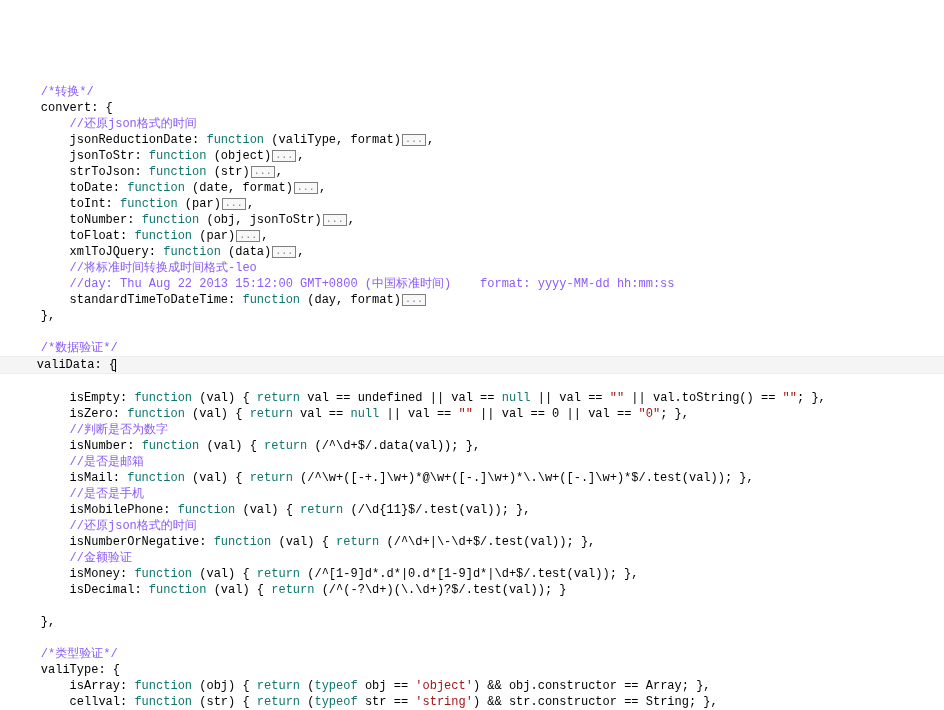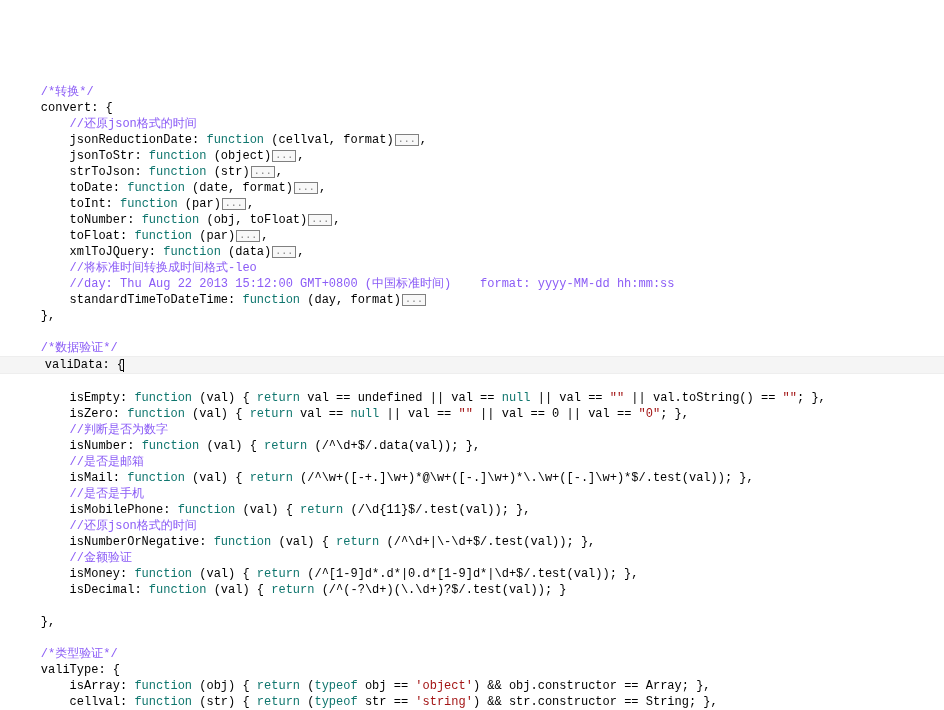--- a/index.html
+++ b/index.html
@@ -26,46 +26,46 @@
     margin: 0 1px;
     background: #f8f8f8;
     vertical-align: middle;
   }
   .cursor-line {
     background: #f5f5f5;
     border-top: 1px solid #eeeeee;
     border-bottom: 1px solid #eeeeee;
     display: block;
     margin: 0 -12px;
-    padding: 0 16px;
+    padding: 0 8px;
   }
   .cursor {
     display: inline-block;
     width: 1px;
     height: 13px;
     background: #000000;
     vertical-align: text-bottom;
     margin-left: -1px;
   }
 </style>
 </head>
 <body>
 
 
 
 <div>
 <span>    <span class="c-green">/*转换*/</span></span>
 <span>    <span class="c-black">convert: {</span></span>
 <span>        <span class="c-green">//还原json格式的时间</span></span>
-<span>        <span class="c-black">jsonReductionDate: </span><span class="c-blue">function</span><span class="c-black"> (cellval, format)</span><span class="fold">...</span><span class="c-black">,</span></span>
+<span>        <span class="c-black">jsonReductionDate: </span><span class="c-blue">function</span><span class="c-black"> (valiType, format)</span><span class="fold">...</span><span class="c-black">,</span></span>
 <span>        <span class="c-black">jsonToStr: </span><span class="c-blue">function</span><span class="c-black"> (object)</span><span class="fold">...</span><span class="c-black">,</span></span>
 <span>        <span class="c-black">strToJson: </span><span class="c-blue">function</span><span class="c-black"> (str)</span><span class="fold">...</span><span class="c-black">,</span></span>
 <span>        <span class="c-black">toDate: </span><span class="c-blue">function</span><span class="c-black"> (date, format)</span><span class="fold">...</span><span class="c-black">,</span></span>
 <span>        <span class="c-black">toInt: </span><span class="c-blue">function</span><span class="c-black"> (par)</span><span class="fold">...</span><span class="c-black">,</span></span>
-<span>        <span class="c-black">toNumber: </span><span class="c-blue">function</span><span class="c-black"> (obj, toFloat)</span><span class="fold">...</span><span class="c-black">,</span></span>
+<span>        <span class="c-black">toNumber: </span><span class="c-blue">function</span><span class="c-black"> (obj, jsonToStr)</span><span class="fold">...</span><span class="c-black">,</span></span>
 <span>        <span class="c-black">toFloat: </span><span class="c-blue">function</span><span class="c-black"> (par)</span><span class="fold">...</span><span class="c-black">,</span></span>
 <span>        <span class="c-black">xmlToJQuery: </span><span class="c-blue">function</span><span class="c-black"> (data)</span><span class="fold">...</span><span class="c-black">,</span></span>
 <span>        <span class="c-green">//将标准时间转换成时间格式-leo</span></span>
 <span>        <span class="c-green">//day: Thu Aug 22 2013 15:12:00 GMT+0800 (中国标准时间)    format: yyyy-MM-dd hh:mm:ss</span></span>
 <span>        <span class="c-black">standardTimeToDateTime: </span><span class="c-blue">function</span><span class="c-black"> (day, format)</span><span class="fold">...</span></span>
 <span>    <span class="c-black">},</span></span>
 <span> </span>
 <span>    <span class="c-green">/*数据验证*/</span></span>
 <span class="cursor-line">    <span class="c-black">valiData: {</span><span class="cursor"></span></span>
 <span>        <span class="c-black">isEmpty: </span><span class="c-blue">function</span><span class="c-black"> (val) { </span><span class="c-blue">return</span><span class="c-black"> val == undefined || val == </span><span class="c-blue">null</span><span class="c-black"> || val == </span><span class="c-red">""</span><span class="c-black"> || val.toString() == </span><span class="c-red">""</span><span class="c-black">; },</span></span>

